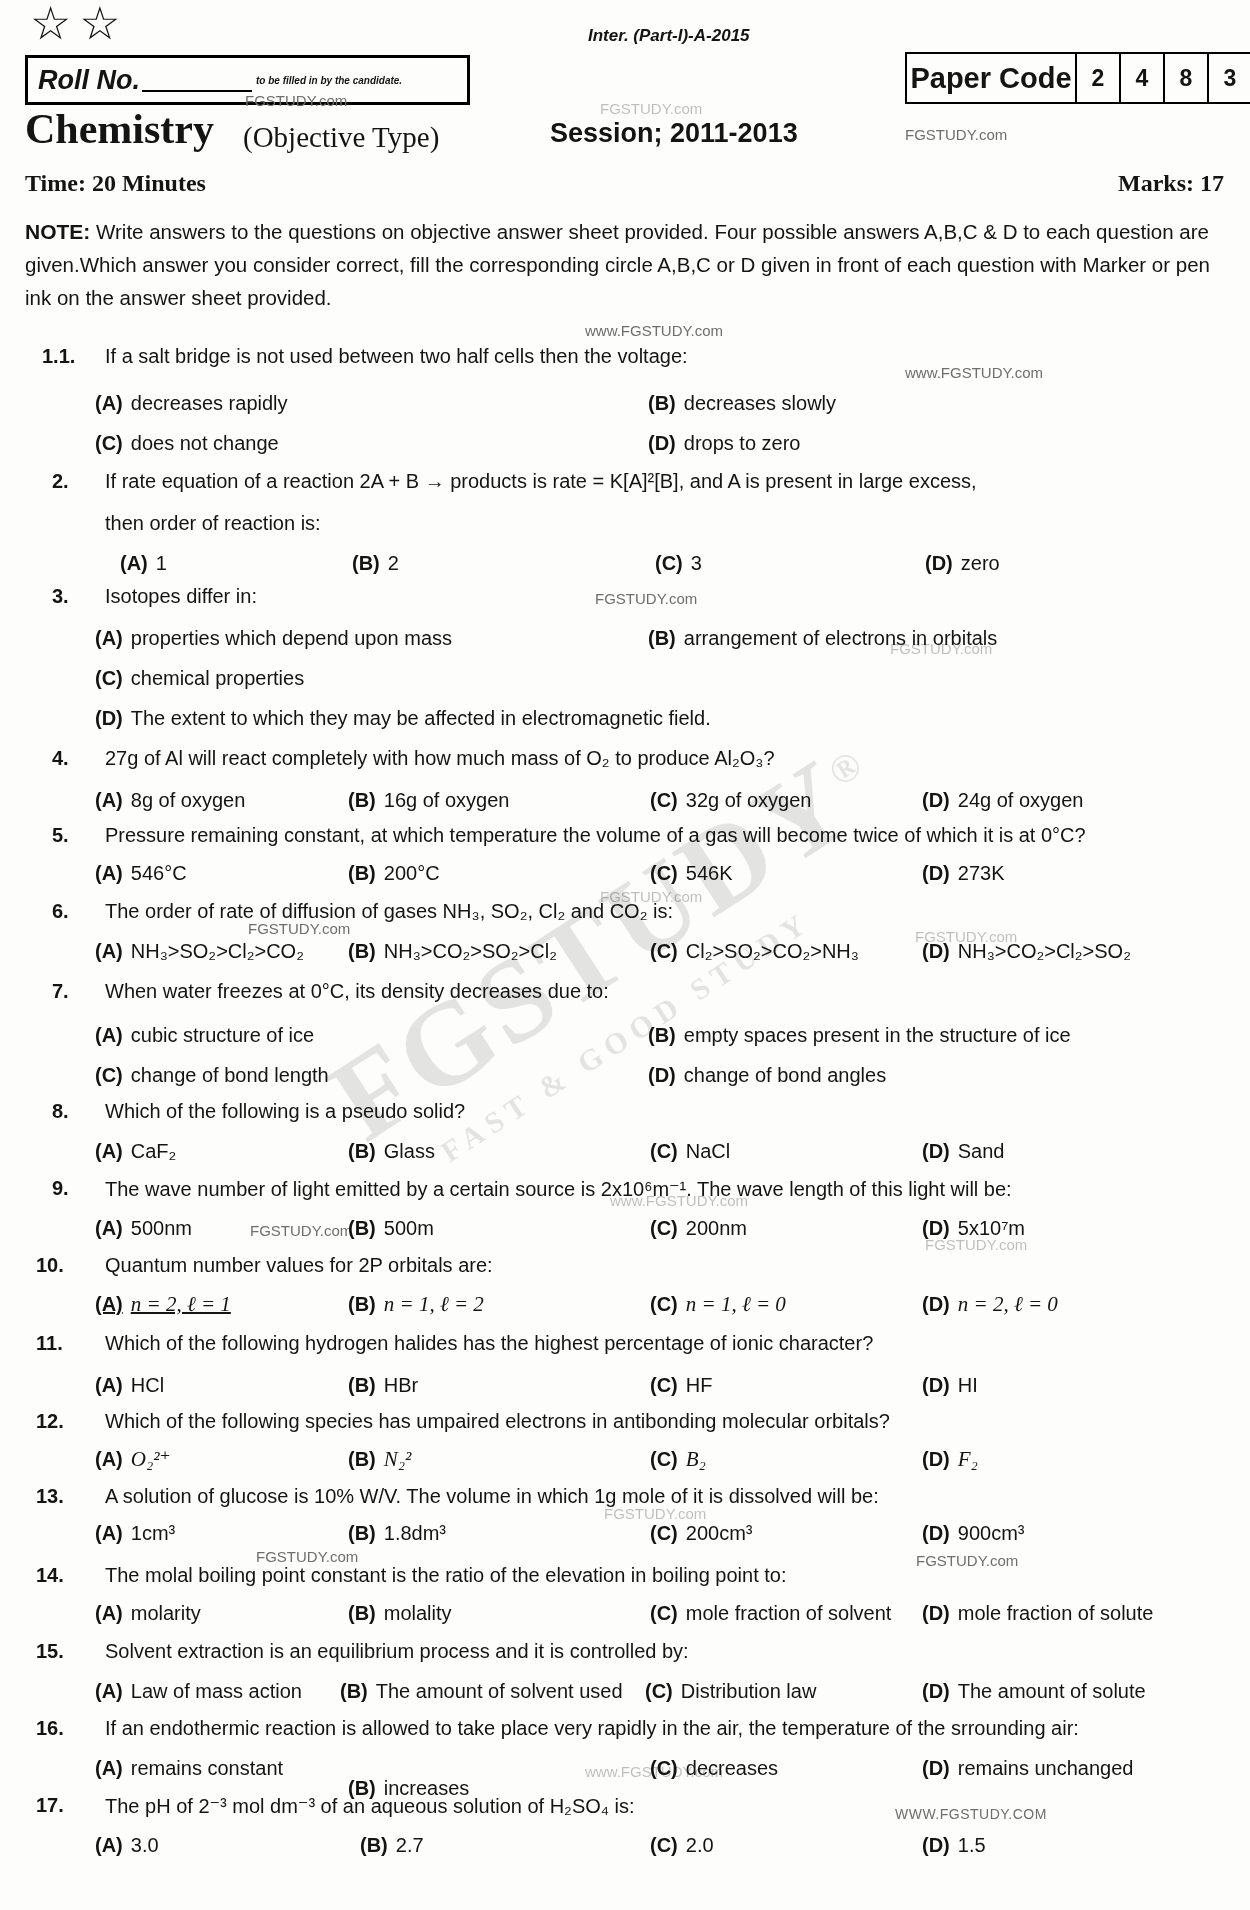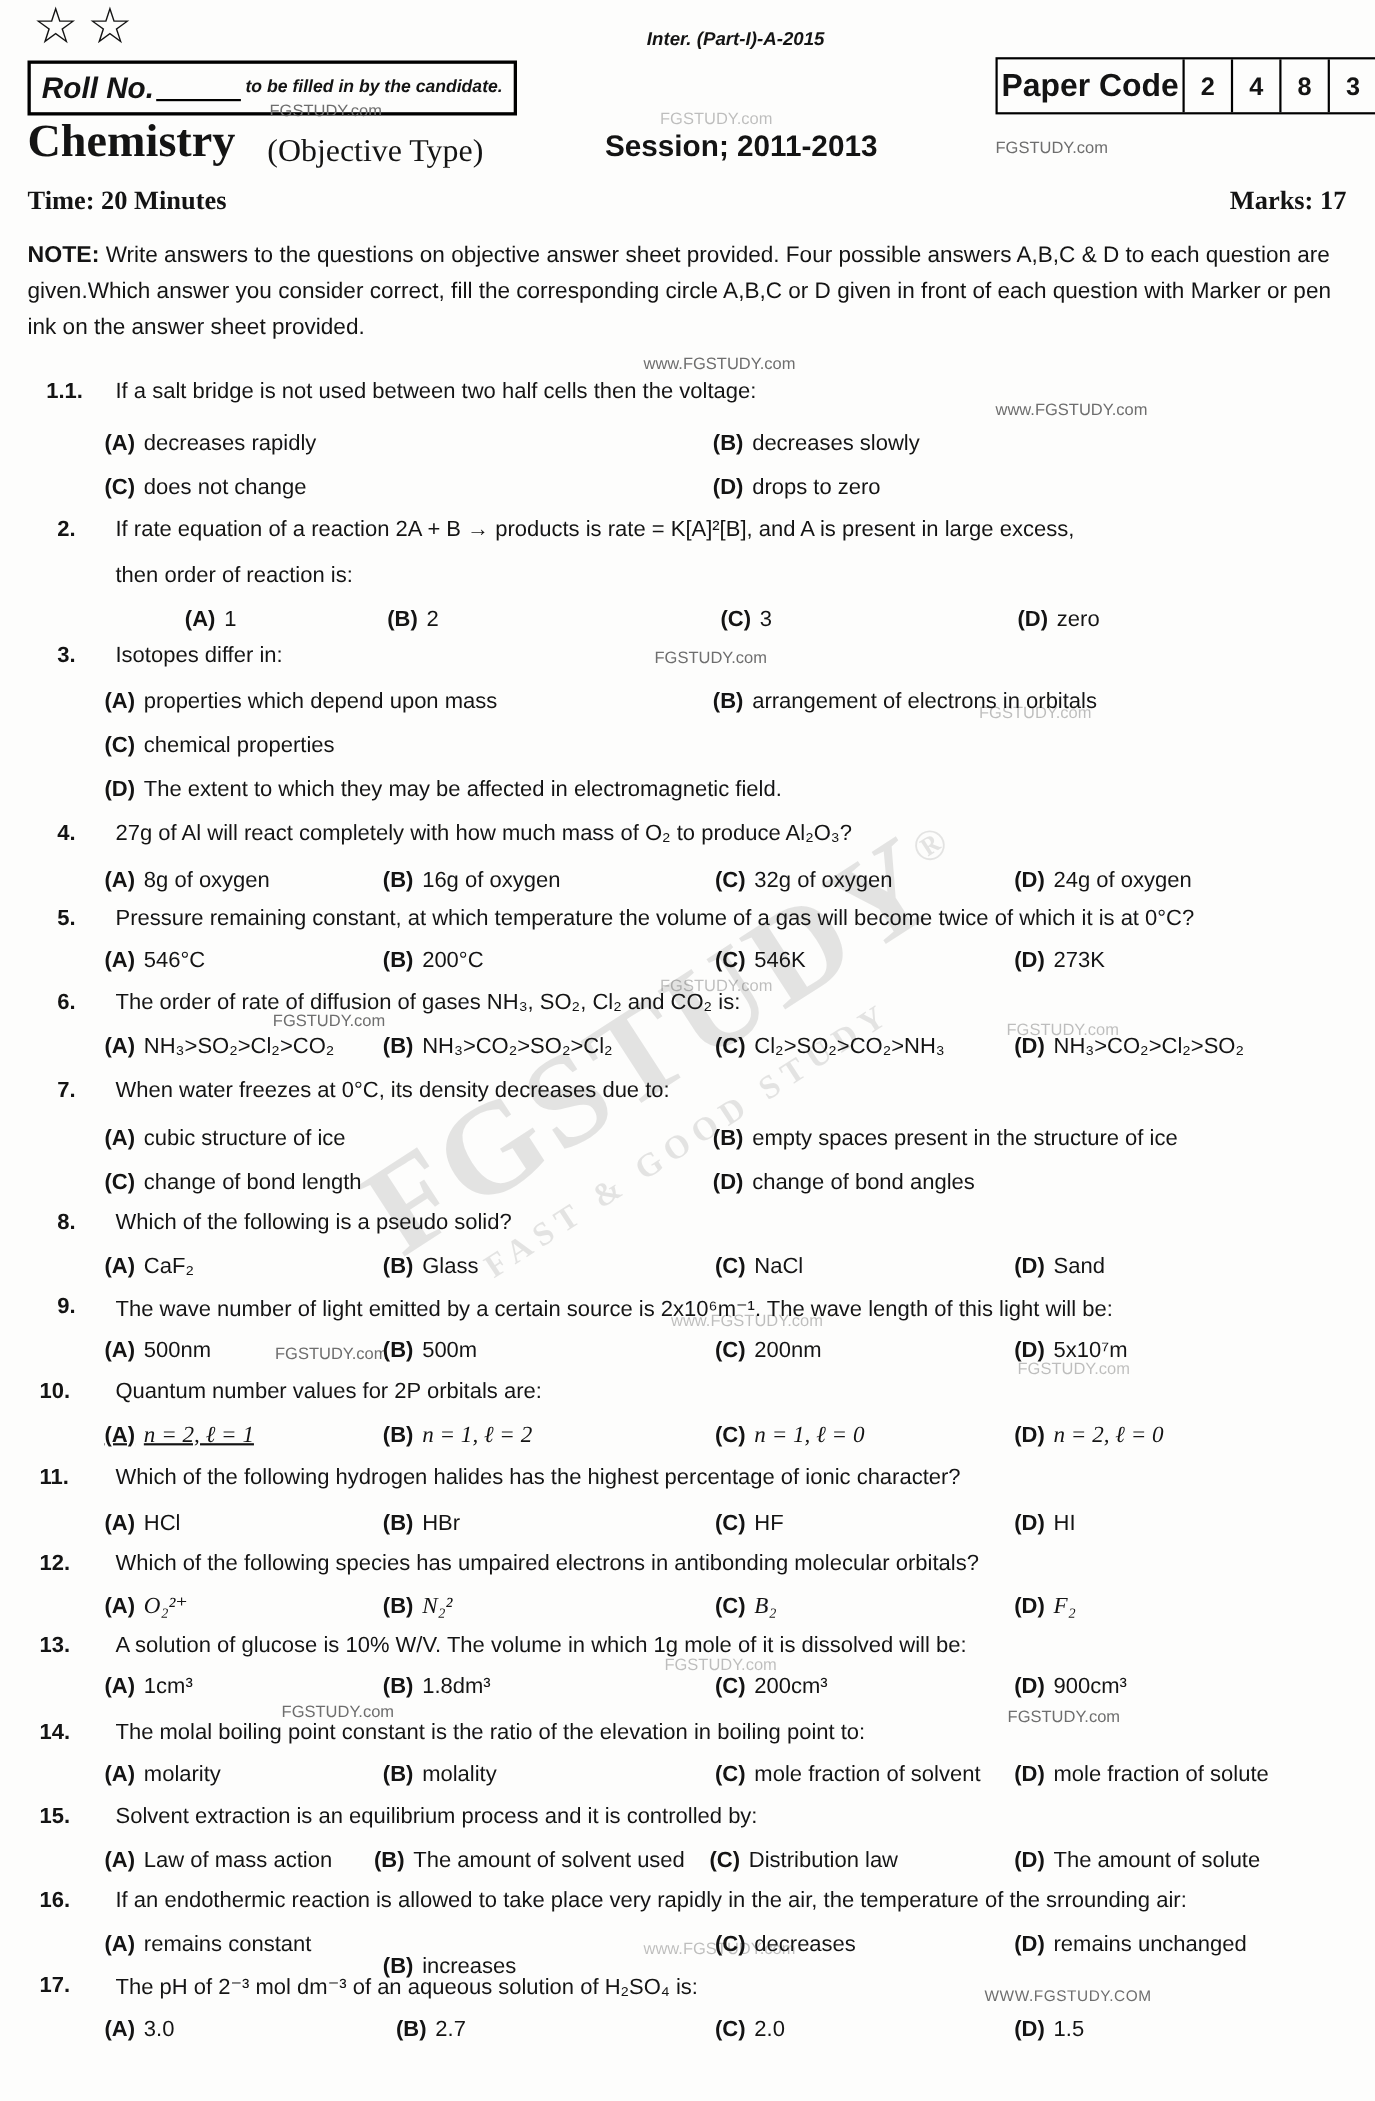--- a/index.html
+++ b/index.html
@@ -5,21 +5,21 @@
   html,body{margin:0;padding:0;background:#e8e8e8;}
   .page{position:relative;width:1250px;height:1910px;background:#fdfdfc;margin:0 auto;
         font-family:"Liberation Sans","DejaVu Sans",sans-serif;color:#141414;overflow:hidden;}
   .abs{position:absolute;white-space:nowrap;}
   
   .stars{font-size:46px;font-weight:bold;letter-spacing:8px;color:#111;}
   .examref{font-style:italic;font-weight:bold;font-size:17px;}
   .rollbox{border:3px solid #000;width:445px;height:50px;display:flex;align-items:center;padding:0 10px;box-sizing:border-box;}
   .rolllabel{font-weight:bold;font-style:italic;font-size:27px;}
   .rollline{display:inline-block;width:110px;border-bottom:2px solid #000;height:22px;margin:0 4px 0 2px;}
-  .rollnote{font-weight:bold;font-style:italic;font-size:16px;}
+  .rollnote{font-weight:bold;font-style:italic;font-size:10px;}
   .oldpattern{font-weight:bold;font-size:33px;letter-spacing:0px;}
   .session{font-weight:bold;font-size:27px;}
   .pcbox{display:flex;border:2.5px solid #000;height:52px;box-sizing:border-box;}
   .pcbox .lab{width:168px;border-right:2.5px solid #000;display:flex;align-items:center;justify-content:center;
        font-weight:bold;font-size:29px;}
   .pcbox .dig{width:42px;border-right:2.5px solid #000;display:flex;align-items:center;justify-content:center;
        font-weight:bold;font-size:23px;}
   .pcbox .dig:last-child{border-right:none;}
   .subject{font-family:"Liberation Serif","DejaVu Serif",serif;font-weight:bold;font-size:42px;}
   .subtype{font-family:"Liberation Serif","DejaVu Serif",serif;font-size:29px;}
@@ -118,21 +118,21 @@
         <div class="orow" style="top: 87px;">
           <span class="opt" style="left: 95px;"><b class="ok">(C)</b><span class="ot">does not change</span></span>
           <span class="opt" style="left: 648px;"><b class="ok">(D)</b><span class="ot">drops to zero</span></span>
         </div>
       </div>
       <div class="q" style="top: 470px;">
         <span class="qn" style="left: 52px;">2.</span>
         <span class="qt" style="left: 105px;">If rate equation of a reaction 2A + B → products is rate = K[A]²[B], and A is present in large excess,</span>
         <span class="qt" style="left: 105px; top: 42px;">then order of reaction is:</span>
         <div class="orow" style="top: 82px;">
-          <span class="opt" style="left: 120px; margin-left: 48px;"><b class="ok">(A)</b><span class="ot">1</span></span>
+          <span class="opt" style="left: 120px;"><b class="ok">(A)</b><span class="ot">1</span></span>
           <span class="opt" style="left: 352px;"><b class="ok">(B)</b><span class="ot">2</span></span>
           <span class="opt" style="left: 655px;"><b class="ok">(C)</b><span class="ot">3</span></span>
           <span class="opt" style="left: 925px;"><b class="ok">(D)</b><span class="ot">zero</span></span>
         </div>
       </div>
       <div class="q" style="top: 585px;">
         <span class="qn" style="left: 52px;">3.</span>
         <span class="qt" style="left: 105px;">Isotopes differ in:</span>
         <div class="orow" style="top: 42px;">
           <span class="opt" style="left: 95px;"><b class="ok">(A)</b><span class="ot">properties which depend upon mass</span></span>

